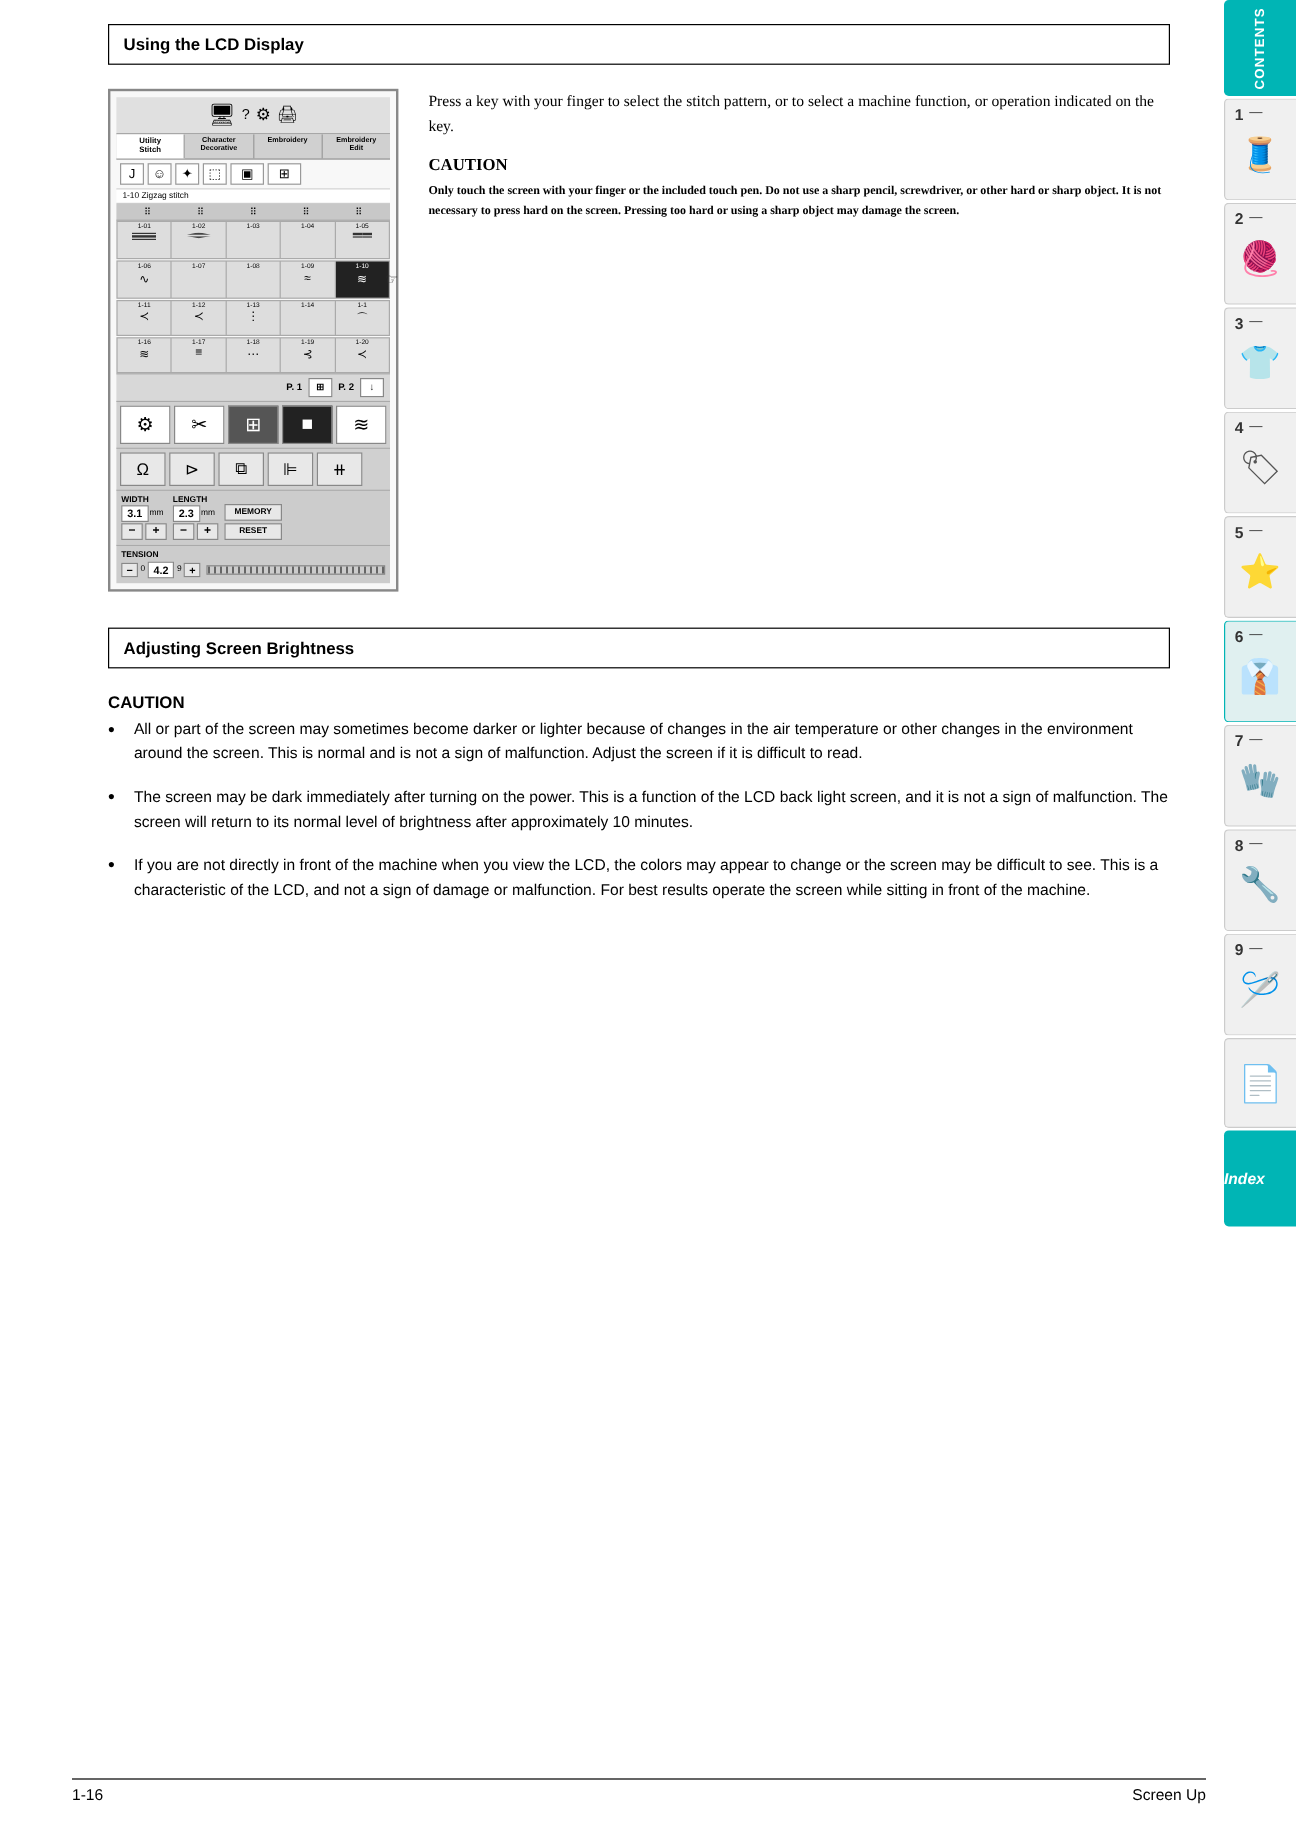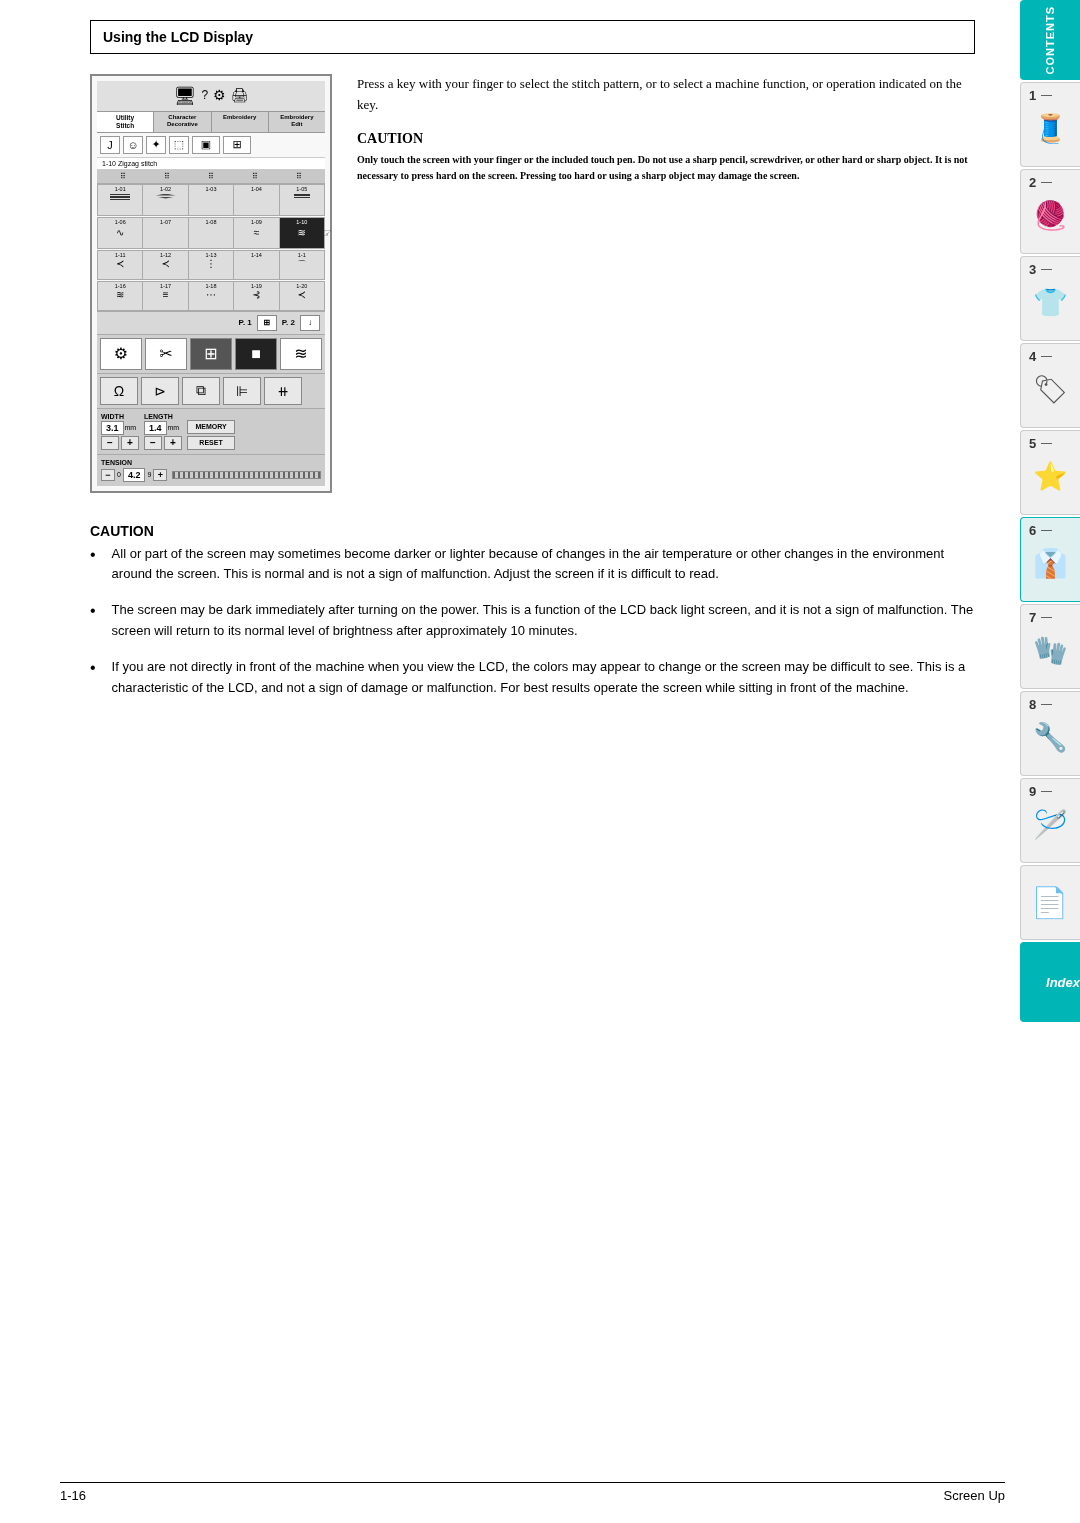--- a/index.html
+++ b/index.html
@@ -82,21 +82,21 @@
       color: #555;
       margin-top: 8px;
     }
 
     .tab-index {
       width: 60px;
       height: 80px;
       background: #00b5b5;
       display: flex;
       align-items: center;
-      justify-content: flex-end;
+      justify-content: flex-start;
       margin-bottom: 2px;
       border-radius: 4px 0 0 4px;
       cursor: pointer;
     }
     .tab-index span {
       color: white;
       font-size: 12px;
       font-weight: bold;
       font-style: italic;
     }
@@ -526,21 +526,21 @@
             <span style="font-size:7px;">mm</span>
           </div>
           <div style="display:flex; gap:2px;">
             <div style="width:18px; height:14px; border:1px solid #888; background:#e8e8e8; display:flex; align-items:center; justify-content:center; font-size:10px; font-weight:bold; cursor:pointer;">−</div>
             <div style="width:18px; height:14px; border:1px solid #888; background:#e8e8e8; display:flex; align-items:center; justify-content:center; font-size:10px; font-weight:bold; cursor:pointer;">+</div>
           </div>
         </div>
         <div style="display:flex; flex-direction:column; gap:1px;">
           <span style="font-weight:bold;">LENGTH</span>
           <div style="display:flex; align-items:center; gap:1px;">
-            <span style="background:#fff; border:1px solid #888; padding:1px 4px; font-size:9px; font-weight:bold;">1.4</span>
+            <span style="background:#fff; border:1px solid #888; padding:1px 4px; font-size:9px; font-weight:bold;">2.3</span>
             <span style="font-size:7px;">mm</span>
           </div>
           <div style="display:flex; gap:2px;">
             <div style="width:18px; height:14px; border:1px solid #888; background:#e8e8e8; display:flex; align-items:center; justify-content:center; font-size:10px; font-weight:bold; cursor:pointer;">−</div>
             <div style="width:18px; height:14px; border:1px solid #888; background:#e8e8e8; display:flex; align-items:center; justify-content:center; font-size:10px; font-weight:bold; cursor:pointer;">+</div>
           </div>
         </div>
         <div style="display:flex; flex-direction:column; gap:2px; justify-content:flex-end;">
           <div style="width:48px; height:14px; border:1px solid #888; background:#e8e8e8; display:flex; align-items:center; justify-content:center; font-size:7px; font-weight:bold; cursor:pointer;">MEMORY</div>
           <div style="width:48px; height:14px; border:1px solid #888; background:#e8e8e8; display:flex; align-items:center; justify-content:center; font-size:7px; font-weight:bold; cursor:pointer;">RESET</div>
@@ -563,20 +563,23 @@
 
     <div class="lcd-text-content">
       <p class="intro-text">Press a key with your finger to select the stitch pattern, or to select a machine function, or operation indicated on the key.</p>
 
       <p class="caution-title">CAUTION</p>
       <p class="caution-body">Only touch the screen with your finger or the included touch pen. Do not use a sharp pencil, screwdriver, or other hard or sharp object. It is not necessary to press hard on the screen. Pressing too hard or using a sharp object may damage the screen.</p>
     </div>
   </div>
 
   <div class="brightness-section">
+    <div class="section-box">
+      <span>Adjusting Screen Brightness</span>
+    </div>
 
     <p class="caution-title">CAUTION</p>
 
     <ul class="bullet-list">
       <li>
         <span></span>
         <span>All or part of the screen may sometimes become darker or lighter because of changes in the air temperature or other changes in the environment around the screen. This is normal and is not a sign of malfunction. Adjust the screen if it is difficult to read.</span>
       </li>
       <li>
         <span></span>

